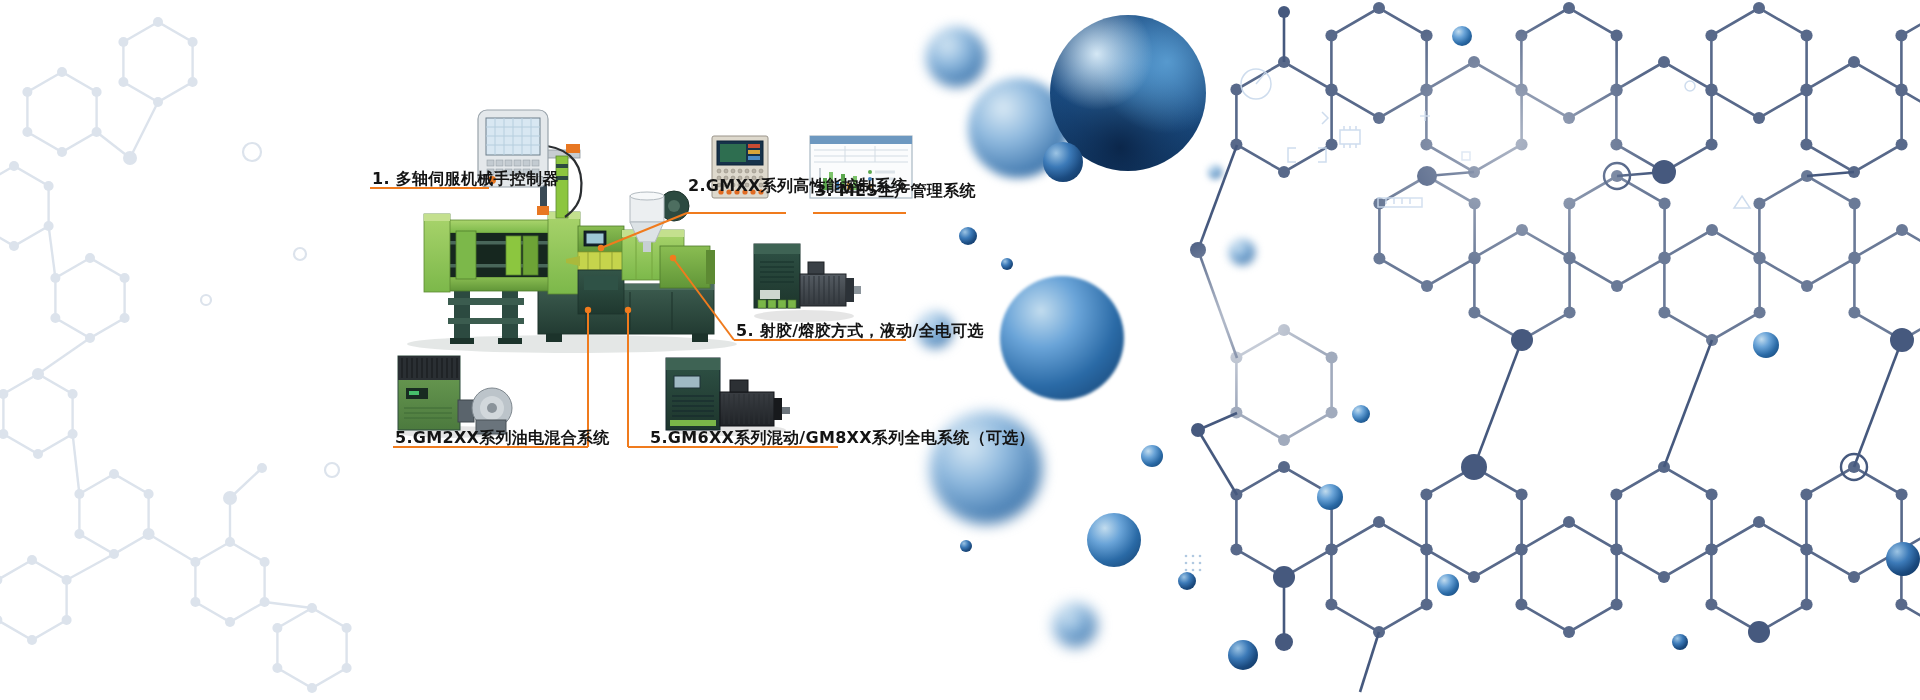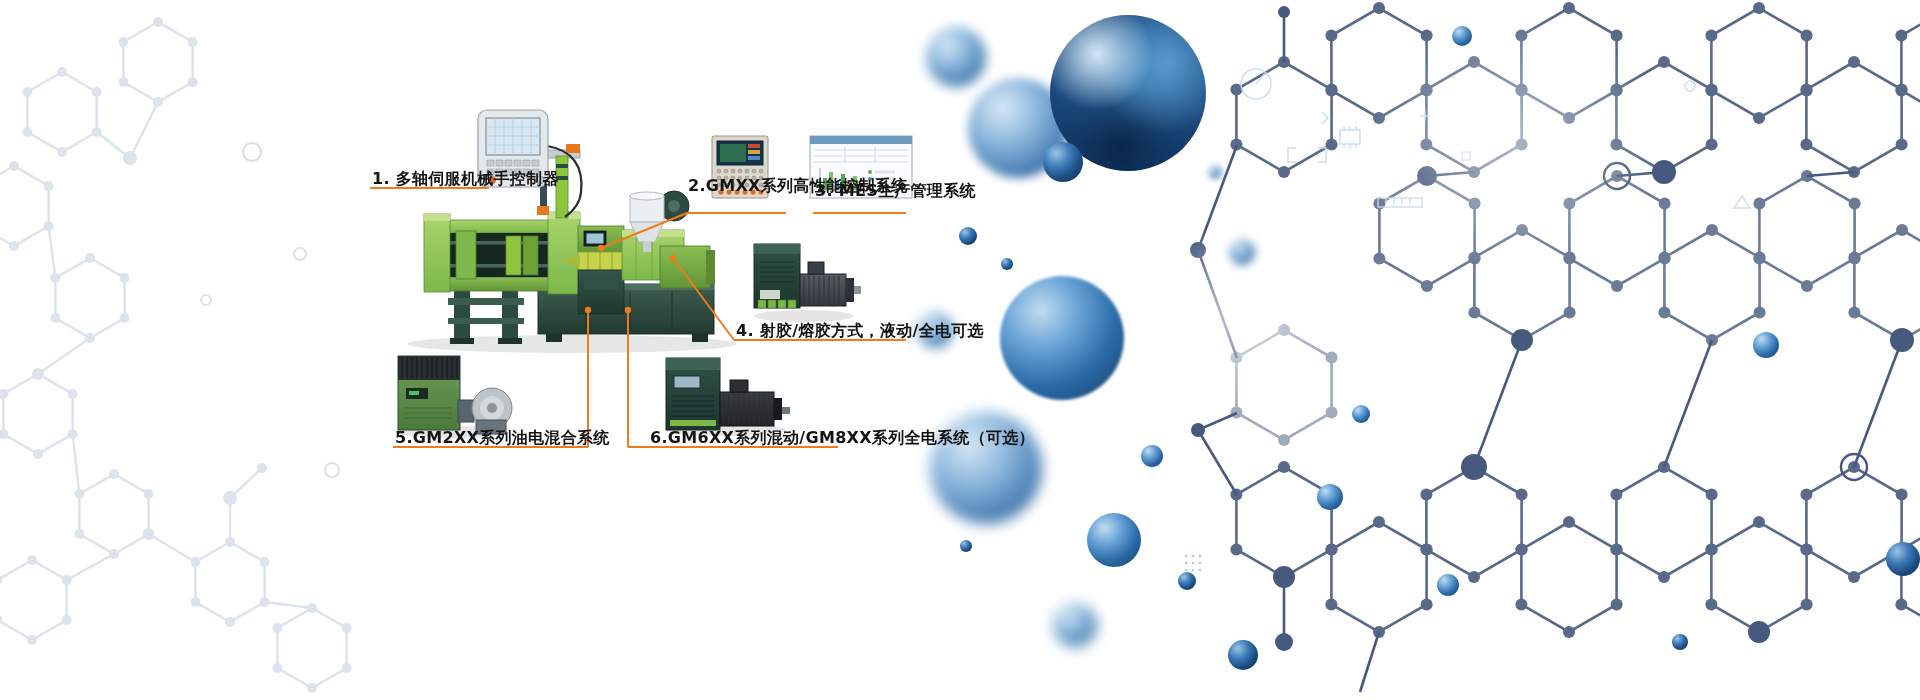--- a/index.html
+++ b/index.html
@@ -532,17 +532,17 @@
       <circle cx="601" cy="248" r="3.2"></circle>
         <circle cx="673" cy="258" r="3.2"></circle>
       <circle cx="628" cy="310" r="3.2"></circle>
         <circle cx="588" cy="310" r="3.2"></circle>
     </g>
   </svg>
 
   <div class="callout-label" style="left:372px;top:172px">1. 多轴伺服机械手控制器</div>
   <div class="callout-label" style="left:688px;top:179px">2.GMXX系列高性能控制系统</div>
   <div class="callout-label" style="left:815px;top:184px">3. MES生产管理系统</div>
-  <div class="callout-label" style="left:736px;top:324px">4. 射胶/熔胶方式，液动/全电可选</div>
-  <div class="callout-label" style="left:650px;top:431px">6.GM6XX系列混动/GM8XX系列全电系统（可选）</div>
+  <div class="callout-label" style="left:736px;top:324px">5. 射胶/熔胶方式，液动/全电可选</div>
+  <div class="callout-label" style="left:650px;top:431px">5.GM6XX系列混动/GM8XX系列全电系统（可选）</div>
   <div class="callout-label" style="left:395px;top:431px">5.GM2XX系列油电混合系统</div>
 
 </div>
 
 </body></html>

